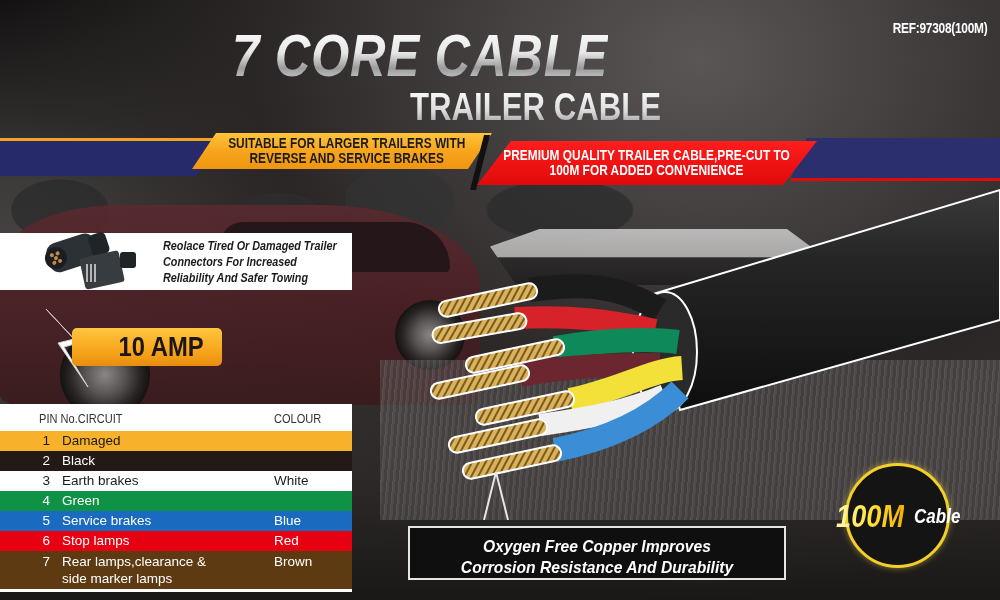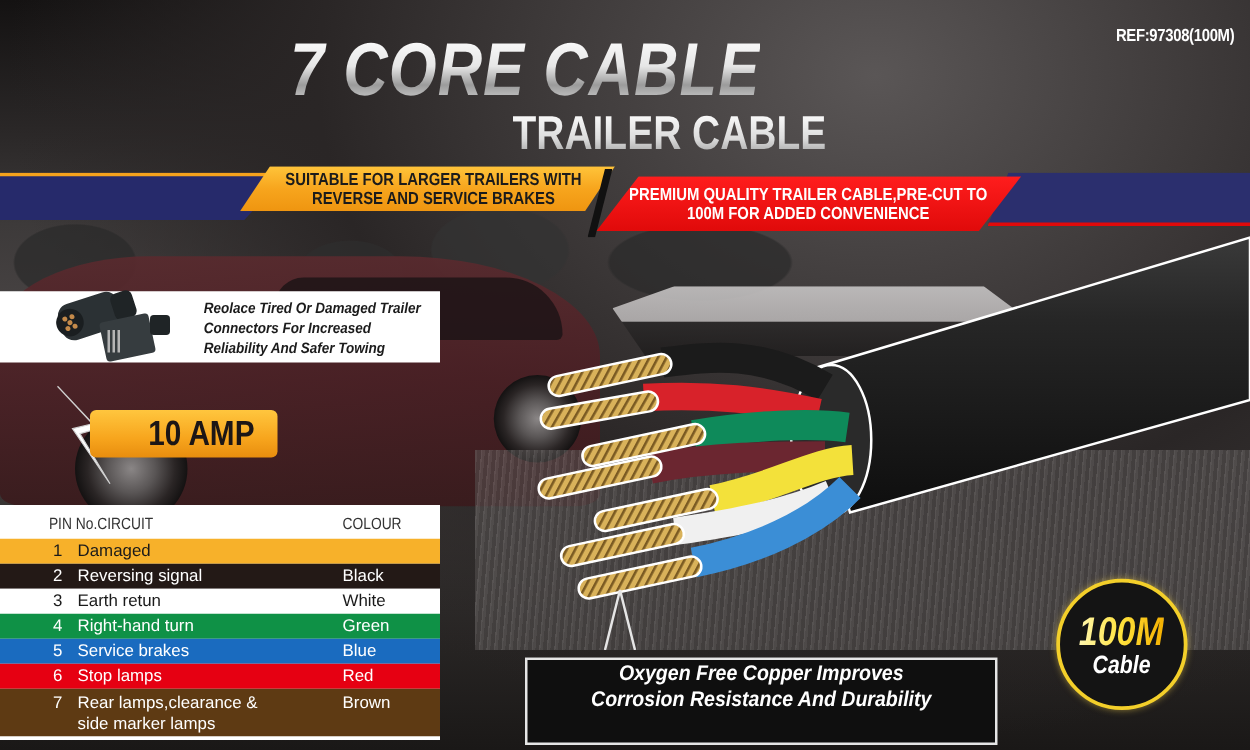--- a/index.html
+++ b/index.html
@@ -62,26 +62,26 @@
   .trow .num { width: 62px; text-align: right; padding-right: 12px; }
   .trow .circ { width: 212px; }
   .trow .col { width: 78px; }
   .thead { height: 27px; line-height: 30px; color: #333; font-size: 13px; }
   .thead .hd-pin { padding-left: 46px; width: 274px; transform: scaleX(.85); transform-origin: left; }
   .thead .hd-col { transform: scaleX(.85); transform-origin: left; }
   .trow.tall { height: 38px; line-height: 17px; padding-top: 2px; }
 
   .cable-img { position: absolute; left: 420px; top: 170px; width: 580px; height: 320px; }
   .callout-line { position: absolute; left: 480px; top: 470px; width: 32px; height: 50px; }
-  .callout { position: absolute; left: 420px; top: 526px; width: 378px; height: 70px; background: #0f0f0f; border: 2px solid #e6e6e6;
-    display: flex; align-items: flex-start; justify-content: center; }
+  .callout { position: absolute; left: 408px; top: 526px; width: 378px; height: 54px; background: #0f0f0f; border: 2px solid #e6e6e6;
+    display: flex; align-items: flex-end; justify-content: center; }
   .callout .txt { color: #fff; font-weight: bold; font-style: italic; font-size: 17px; text-align: center; line-height: 21px; transform: scaleX(.92); }
 
   .badge { position: absolute; left: 845px; top: 463px; width: 105px; height: 105px; border-radius: 50%; background: #141414;
-    border: 3px solid #f3cf2a; box-shadow: 0 0 6px rgba(255,220,80,.5); display: flex; flex-direction: column; align-items: center; justify-content: center; }
+    border: 3px solid #f3cf2a; box-shadow: 0 0 6px rgba(255,220,80,.5); display: flex; flex-direction: row; align-items: center; justify-content: center; }
   .badge .big { font-size: 32px; font-weight: bold; font-style: italic; line-height: 32px;
     background: linear-gradient(90deg, #fff7b0 0%, #ffe23c 50%, #f4b000 100%); -webkit-background-clip: text; background-clip: text; color: transparent; transform: scaleX(.85); }
   .badge .small { color: #fff; font-size: 20px; font-weight: bold; font-style: italic; line-height: 22px; transform: scaleX(.85); }
 </style>
 </head>
 <body>
 
 <div class="banner">
   <div class="trees"></div>
   <div class="car"></div>
@@ -142,31 +142,29 @@
     <div class="trow thead">
       <span class="hd-pin">PIN No.CIRCUIT</span>
       <span class="hd-col">COLOUR</span>
     </div>
     <div class="trow" style="background:#f7b12a;color:#1a1a1a">
       <span class="num">1</span>
       <span class="col">Damaged</span>
     </div>
     <div class="trow" style="background:#231916;color:#fff">
       <span class="num">2</span>
-      <span class="circ">Reversing signal</span>
       <span class="col">Black</span>
     </div>
     <div class="trow" style="background:#fff;color:#1a1a1a">
       <span class="num">3</span>
-      <span class="circ">Earth retun</span>
+      <span class="circ">Earth brakes</span>
       <span class="col">White</span>
     </div>
     <div class="trow" style="background:#0f9146;color:#fff">
       <span class="num">4</span>
-      <span class="circ">Right-hand turn</span>
       <span class="col">Green</span>
     </div>
     <div class="trow" style="background:#1a6bbf;color:#fff">
       <span class="num">5</span>
       <span class="circ">Service brakes</span>
       <span class="col">Blue</span>
     </div>
     <div class="trow" style="background:#e60012;color:#fff">
       <span class="num">6</span>
       <span class="circ">Stop lamps</span>

